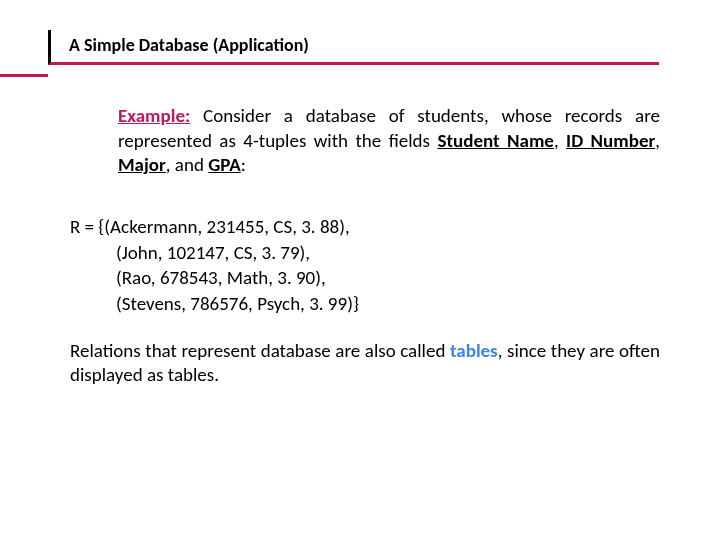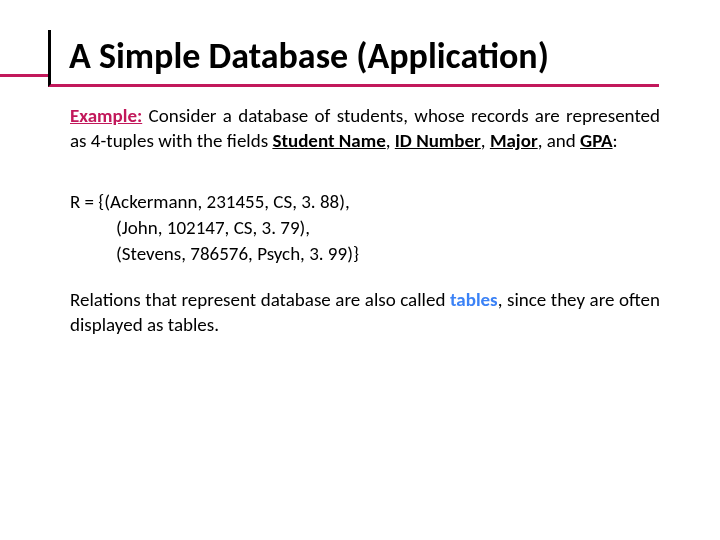--- a/index.html
+++ b/index.html
@@ -17,21 +17,21 @@
     height: 540px;
     box-sizing: border-box;
   }
   .title-wrap {
     position: absolute;
     left: 48px;
     top: 30px;
     right: 40px;
   }
   .title {
-    font-size: 36px;
+    font-size: 18px;
     font-weight: 700;
     padding: 4px 0 6px 18px;
     border-left: 3px solid #000;
     border-bottom: 3px solid #c2185b;
     width: 590px;
   }
   .hr-ext {
     position: absolute;
     left: 0;
     top: 74px;
@@ -41,21 +41,21 @@
   }
   .body {
     position: absolute;
     left: 70px;
     right: 60px;
     top: 104px;
     font-size: 19px;
     line-height: 1.3;
     text-align: justify;
   }
-  .para1 { margin-bottom: 36px; }
+  .para1 { margin-bottom: 36px; margin-left: 48px; }
   .example-label {
     font-weight: 700;
     text-decoration: underline;
     color: #c2185b;
   }
   .field { font-weight: 700; text-decoration: underline; }
   .dataset {
     margin-bottom: 22px;
     text-align: left;
     font-size: 19px;
@@ -77,20 +77,21 @@
 
   <div class="body">
 
     <div class="para1">
       <span class="example-label">Example:</span><span> Consider a database of students, whose records are represented as 4-tuples with the fields </span><span class="field">Student Name</span><span>, </span><span class="field">ID Number</span><span>, </span><span class="field">Major</span><span>, and </span><span class="field">GPA</span><span>:</span>
     </div>
 
     <div class="dataset">
       <div class="row0"><span>R = {</span><span>(Ackermann, 231455, CS, 3. 88),</span></div>
       <div class="rowi"><span>(John, 102147, CS, 3. 79),</span></div>
+      <div class="rowi"><span>(Rao, 678543, Math, 3. 90),</span></div>
       <div class="rowi"><span>(Stevens, 786576, Psych, 3. 99)}</span></div>
     </div>
 
     <div class="footer">
       <span>Relations that represent database are also called </span><span class="tbl">tables</span><span>, since they are often displayed as tables.</span>
     </div>
 
   </div>
 </div>
 

